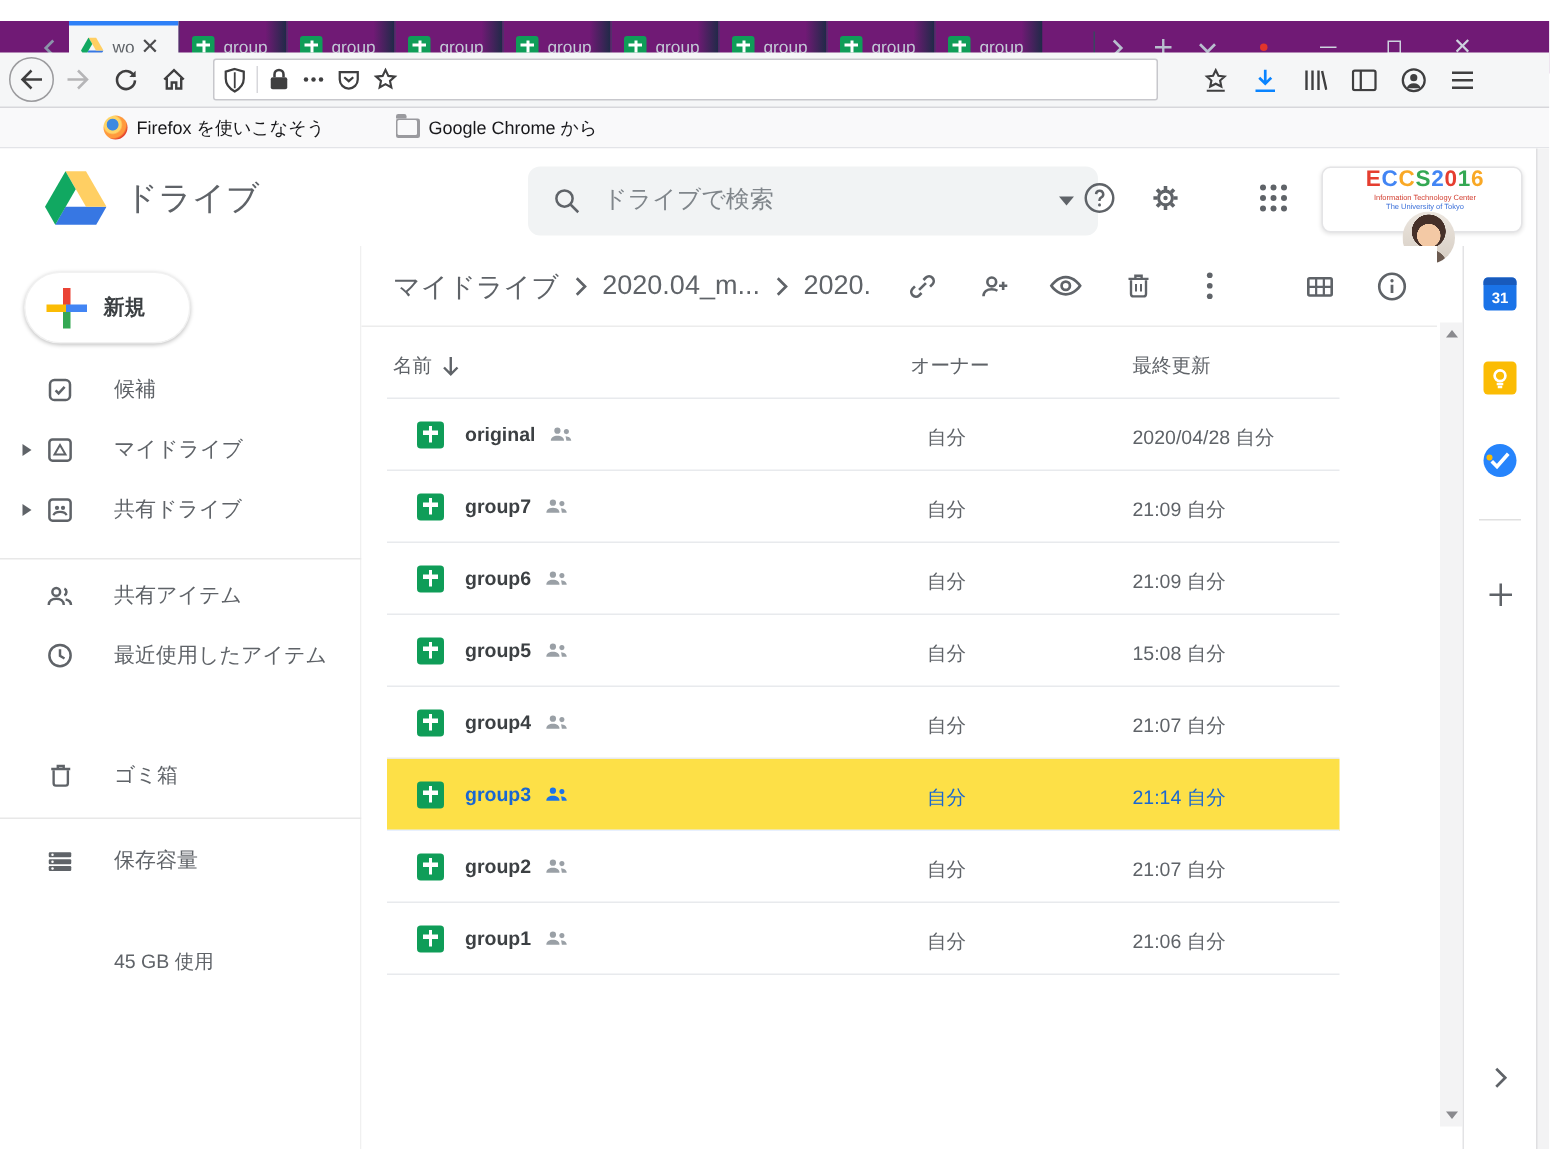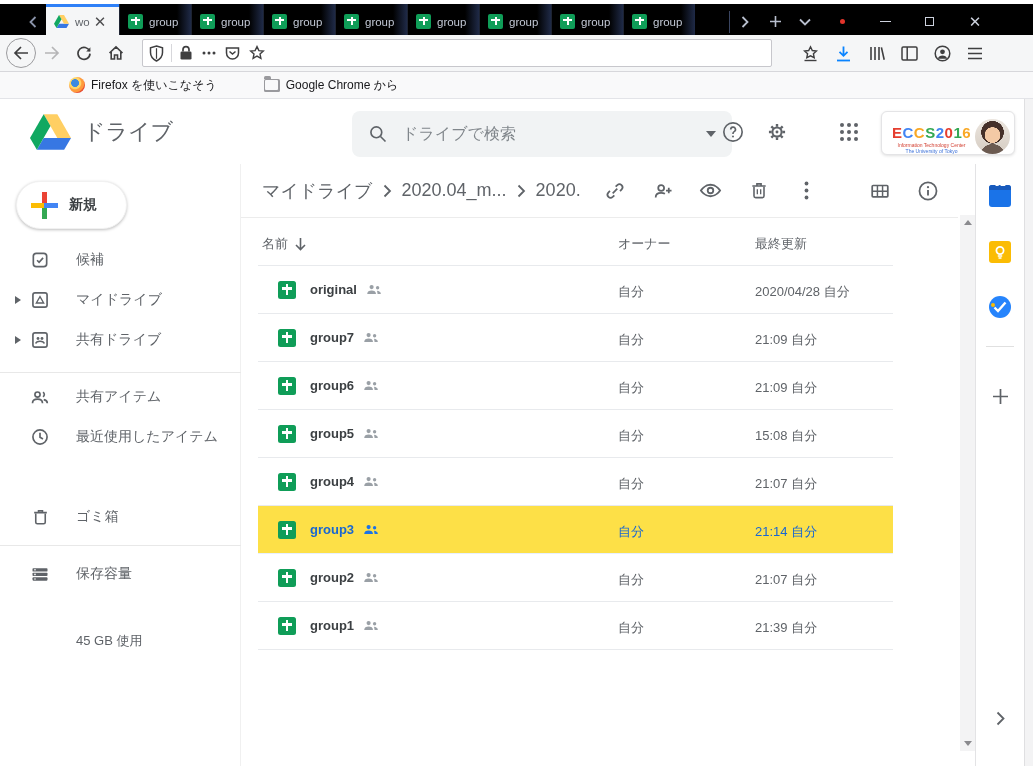--- a/index.html
+++ b/index.html
@@ -1,21 +1,21 @@
 <!DOCTYPE html>
 <html><head>
 <meta charset="utf-8">
 <style>
   * { margin:0; padding:0; box-sizing:border-box; }
   html,body { background:#fff; }
   body { font-family:"Liberation Sans","DejaVu Sans",sans-serif; }
   .screen { position:relative; width:1033px; height:766px; overflow:hidden; background:#fff; }
 
   
-  .tabbar { position:absolute; left:0; top:4px; width:1033px; height:35px; background:#000000; display:flex; align-items:stretch; }
+  .tabbar { position:absolute; left:0; top:14px; width:1033px; height:35px; background:#701a75; display:flex; align-items:stretch; }
   .tab-scroll { width:46px; display:flex; align-items:center; justify-content:flex-end; padding-right:8px; }
   .tab { display:flex; align-items:center; padding:0 8px; position:relative; overflow:hidden; }
   .tab.active { width:73px; background:#f5f6f7; }
   .tab.active::before { content:""; position:absolute; left:0; top:0; right:0; height:3px; background:#2e80f7; }
   .tab.active .tab-title { color:#5f6368; }
   .tab.group { width:72px; border-left:1px solid #39456183; }
   .tab.group::after { content:""; position:absolute; right:0; top:0; bottom:0; width:14px; background:linear-gradient(to right, rgba(31,42,71,0), #1f2a47); }
   .tab-title { font-size:11.5px; color:#c3c9d6; margin-left:6px; white-space:nowrap; }
   .tab-close { margin-left:4px; color:#4d4d4f; font-size:15px; line-height:1; }
   .sheets { background:#0f9d58; border-radius:2px; position:relative; flex:none; }
@@ -56,21 +56,21 @@
 
   
   .dheader { position:absolute; left:0; top:99px; width:1033px; height:65px; background:#fff; display:flex; align-items:center; }
   .dlogo { margin-left:30px; }
   .dtitle { font-size:22px; color:#5f6368; margin-left:12px; }
   .searchbox { position:absolute; left:352px; top:12px; width:380px; height:46px; background:#f1f3f4; border-radius:8px; display:flex; align-items:center; padding:0 16px; }
   .search-input { flex:1; border:none; outline:none; background:transparent; font-size:16px; color:#202124; margin-left:14px; font-family:inherit; }
   .search-input::placeholder { color:#80868b; }
   .caret-down { width:0; height:0; border-left:5px solid transparent; border-right:5px solid transparent; border-top:6px solid #5f6368; }
   .hdr-ic { position:absolute; top:21px; width:24px; height:24px; display:flex; align-items:center; justify-content:center; }
-  .eccs-badge { position:absolute; left:881px; top:12px; width:134px; height:44px; background:#fff; border:1px solid #e4e4e6; border-radius:6px; box-shadow:0 1px 3px rgba(0,0,0,.12); display:flex; align-items:flex-end; padding:0 6px 0 10px; }
+  .eccs-badge { position:absolute; left:881px; top:12px; width:134px; height:44px; background:#fff; border:1px solid #e4e4e6; border-radius:6px; box-shadow:0 1px 3px rgba(0,0,0,.12); display:flex; align-items:center; padding:0 6px 0 10px;flex-direction:column; }
   .eccs-txt { display:flex; flex-direction:column; align-items:center; width:84px; }
   .eccs-letters { font-size:15px; font-weight:bold; letter-spacing:.5px; line-height:1.1; white-space:nowrap; }
   .eccs-sub { font-size:5px; line-height:1.25; text-align:center; white-space:nowrap; }
   .eccs-sub.red { color:#d23f31; }
   .eccs-sub.blue { color:#3a6fd8; }
   .avatar { width:35px; height:35px; border-radius:50%; margin-left:4px; flex:none;
     background:
       radial-gradient(circle at 50% 108%, #6b5a50 0 30%, rgba(0,0,0,0) 31%),
       radial-gradient(circle at 50% 46%, #f3c9a5 0 30%, rgba(0,0,0,0) 31%),
       radial-gradient(circle at 50% 38%, #453029 0 40%, rgba(0,0,0,0) 41%),
@@ -98,21 +98,21 @@
   .crumbbar { position:absolute; left:0; top:0; width:717px; height:54px; border-bottom:1px solid #ececec; display:flex; align-items:center; padding-left:21px; }
   .crumb { font-size:18px; color:#5f6368; white-space:nowrap; }
   .crumb-sep { margin:0 10px; display:flex; align-items:center; }
   .act-ic { width:24px; height:24px; display:flex; align-items:center; justify-content:center; flex:none; }
   .crumb-actions { display:flex; align-items:center; gap:24px; margin-left:22px; }
   .view-actions { position:absolute; right:18px; top:15px; display:flex; align-items:center; gap:24px; }
 
   .thead { position:absolute; left:17px; top:55px; width:635px; height:47px; border-bottom:1px solid #e8eaed; }
   .th { position:absolute; top:16px; font-size:13px; color:#5f6368; }
   .th-name { left:4px; display:flex; align-items:center; gap:6px; }
-  .th-owner { left:360px; }
+  .th-owner { left:349px; }
   .th-mod { left:497px; }
 
   .rows { position:absolute; left:17px; top:102px; width:635px; }
   .file-row { position:relative; height:48px; border-bottom:1px solid #e8eaed; }
   .file-row.selected { background:#fde047; border-bottom-color:#e8f0fe; }
   .c-icon { position:absolute; left:20px; top:15px; }
   .c-name { position:absolute; left:52px; top:16px; font-size:13px; font-weight:bold; color:#3c4043; display:flex; align-items:center; }
   .c-people { margin-left:9px; display:flex; }
   .c-people svg { fill:#9aa0a6; }
   .c-owner { position:absolute; left:360px; top:17px; font-size:13px; color:#5f6368; }
@@ -121,21 +121,21 @@
   .file-row.selected .c-people svg { fill:#1a73e8; }
 
   
   .dscroll { position:absolute; left:960px; top:215px; width:15px; height:536px; background:#f3f3f4; }
   .sb-up { position:absolute; left:3.5px; top:5px; width:0; height:0; border-left:4px solid transparent; border-right:4px solid transparent; border-bottom:5px solid #8a8a8e; }
   .sb-down { position:absolute; left:3.5px; bottom:5px; width:0; height:0; border-left:4px solid transparent; border-right:4px solid transparent; border-top:5px solid #8a8a8e; }
 
   
   .rpanel { position:absolute; left:975px; top:164px; width:49px; height:602px; background:#fff; border-left:1px solid #e3e3e5; }
   .rp-ic { position:absolute; left:12px; width:24px; height:24px; display:flex; align-items:center; justify-content:center; }
-  .cal-ic { width:22px; height:22px; background:#1a73e8; border-radius:3px; position:relative; color:#fff; font-size:10px; font-weight:bold; display:flex; align-items:flex-end; justify-content:center; padding-bottom:18px; }
+  .cal-ic { width:22px; height:22px; background:#1a73e8; border-radius:3px; position:relative; color:#fff; font-size:10px; font-weight:bold; display:flex; align-items:flex-end; justify-content:center; padding-bottom:1px; }
   .cal-ic::before { content:""; position:absolute; left:0; top:0; right:0; height:5px; background:#185abc; border-radius:3px 3px 0 0; }
   .cal-num { position:relative; line-height:1.3; }
   .keep-ic { width:22px; height:22px; background:#fbbc04; border-radius:3px; display:flex; align-items:center; justify-content:center; }
   .tasks-ic { width:22px; height:22px; border-radius:50%; background:#2684fc; display:flex; align-items:center; justify-content:center; position:relative; }
   .tasks-ic::after { content:""; position:absolute; left:2px; top:7px; width:4px; height:4px; border-radius:50%; background:#fbbc04; }
   .rp-divider { position:absolute; left:10px; width:28px; height:1px; background:#e0e0e0; }
 
   .edge-strip { position:absolute; left:1024px; top:99px; width:9px; height:667px; background:#f3f3f4; border-left:1px solid #dfdfe1; }
 
   svg { display:block; }
@@ -686,21 +686,21 @@
             <span class="c-people">
               <svg width="16" height="13" viewBox="0 0 20 16">
                 <circle cx="7" cy="5" r="2.6"></circle>
                 <path d="M1.5 13.5c0-2.8 2.4-4.2 5.5-4.2s5.5 1.4 5.5 4.2z"></path>
                 <circle cx="14.5" cy="5.8" r="2.1"></circle>
                 <path d="M13.8 9.7c2.6.2 4.7 1.5 4.7 3.8h-4z"></path>
               </svg>
             </span>
           </span>
           <span class="c-owner">自分</span>
-          <span class="c-mod">21:39 自分</span>
+          <span class="c-mod">21:06 自分</span>
         </div>
       </div>
   </div>
 
   <div class="dscroll">
     <span class="sb-up"></span>
     <span class="sb-down"></span>
   </div>
 
   <div class="rpanel">

